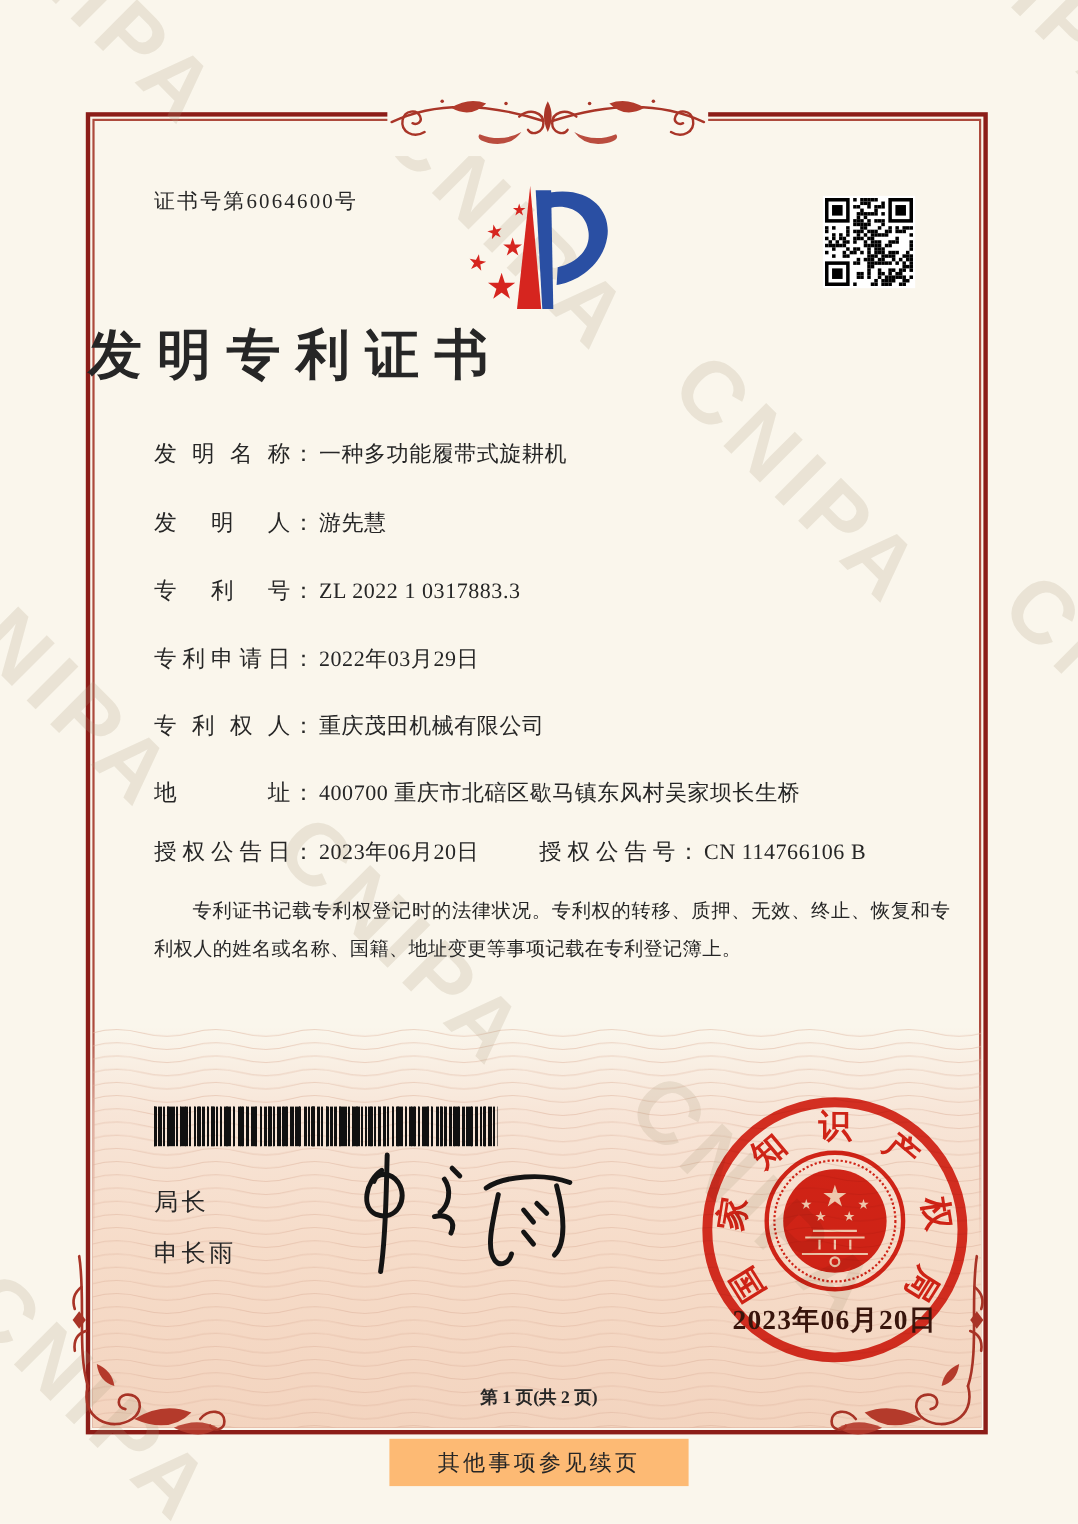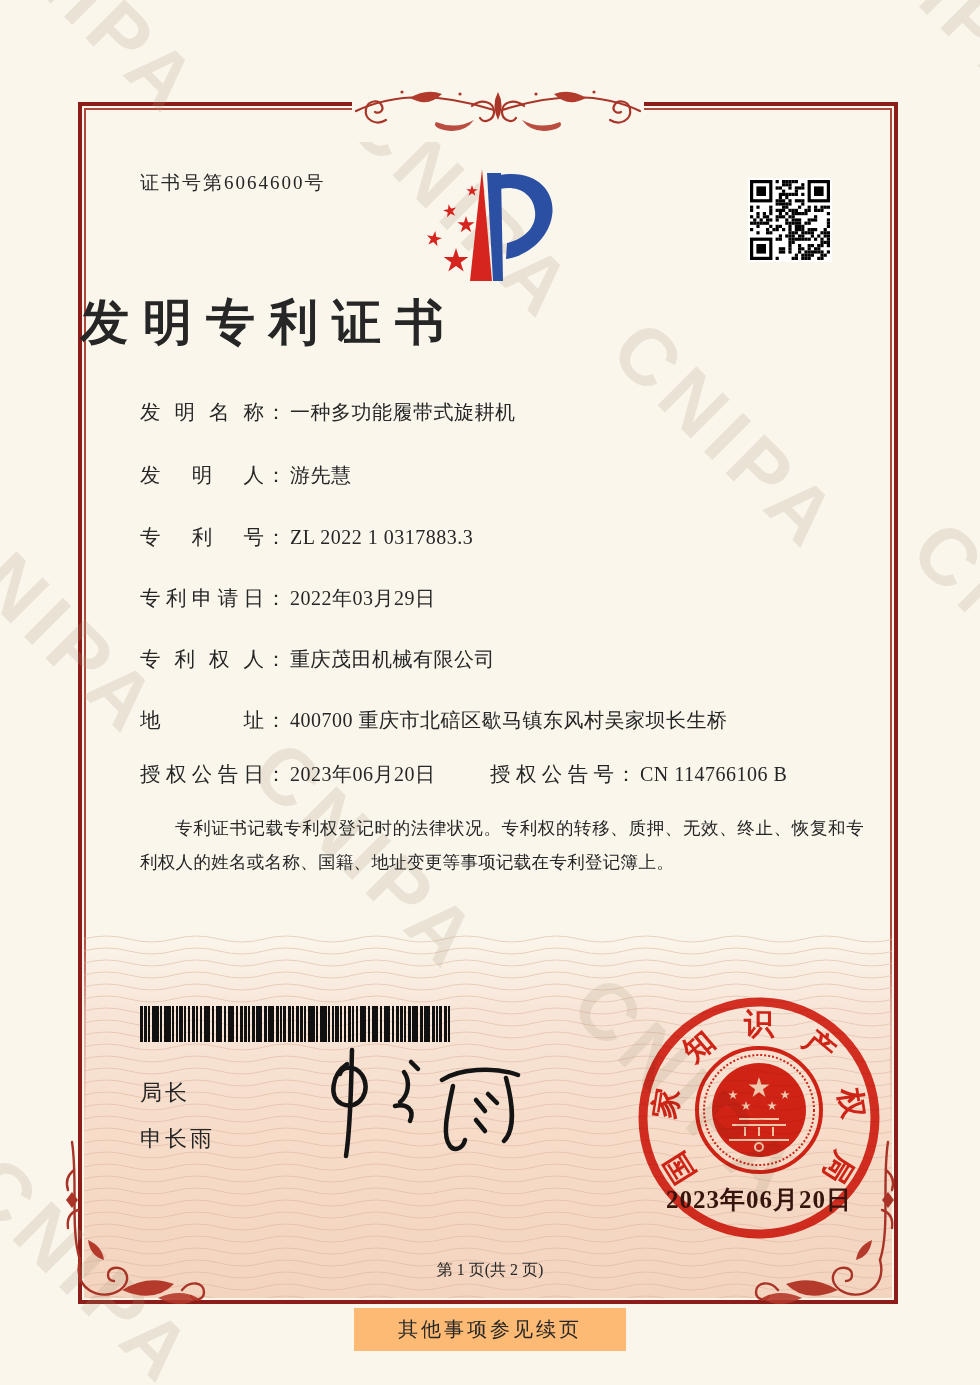--- a/index.html
+++ b/index.html
@@ -56,21 +56,21 @@
   .signature{position:absolute;left:292px;top:1044px;width:235px;height:120px;z-index:4;}
 
   .seal{position:absolute;left:633px;top:992px;width:252px;height:252px;z-index:5;
         mix-blend-mode:multiply;}
   .seal-char{font-size:30px;font-weight:bold;fill:#d7281b;
              font-family:"Liberation Serif","DejaVu Serif",serif;}
   .seal-date{font-size:25px;font-weight:bold;fill:#3a180f;letter-spacing:1px;
              font-family:"Liberation Serif","DejaVu Serif",serif;}
 
   .page-info{position:absolute;left:80px;top:1260px;width:820px;text-align:center;
-             font-size:16px;z-index:4;}
+             font-size:16px;z-index:4;font-weight:bold;}
   .continuation{position:absolute;left:50%;transform:translateX(-50%);top:1308px;
                 background:#fdba74;padding:8px 44px;font-size:20px;letter-spacing:3px;
                 z-index:4;white-space:nowrap;}
 </style>
 </head>
 <body>
 
 <div class="page">
 
   <div class="wm" style="left:-55px;top:-45px">CNIPA</div>

